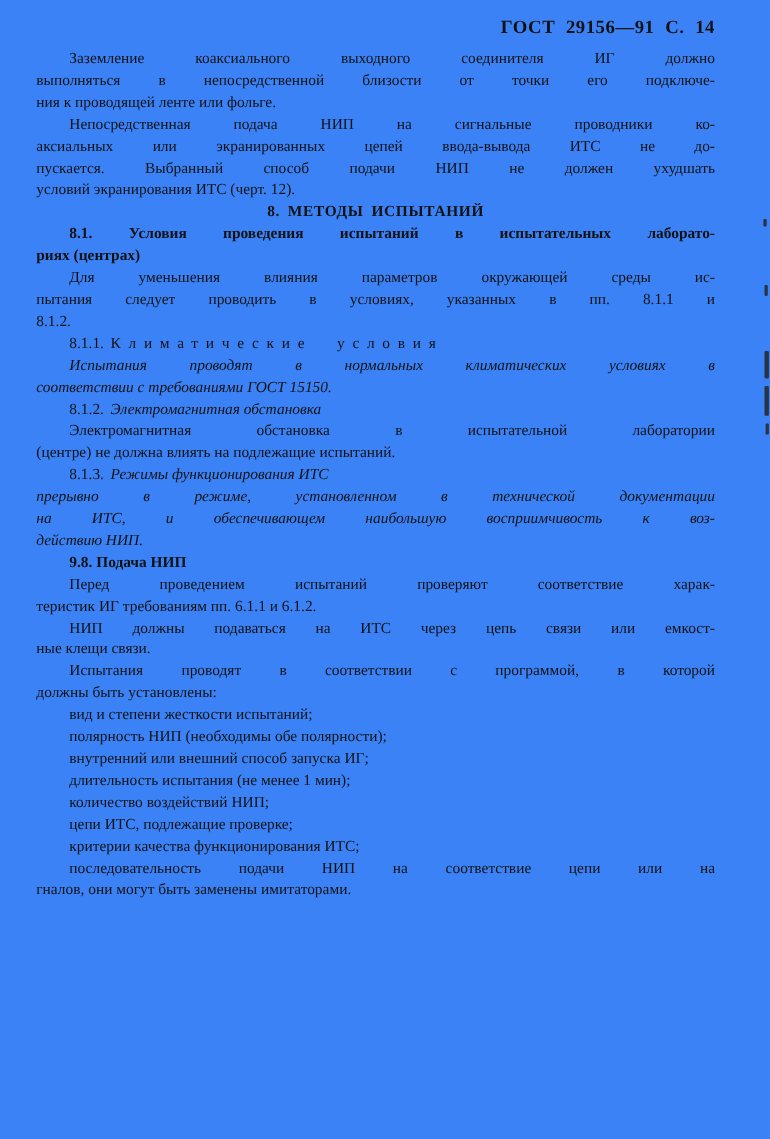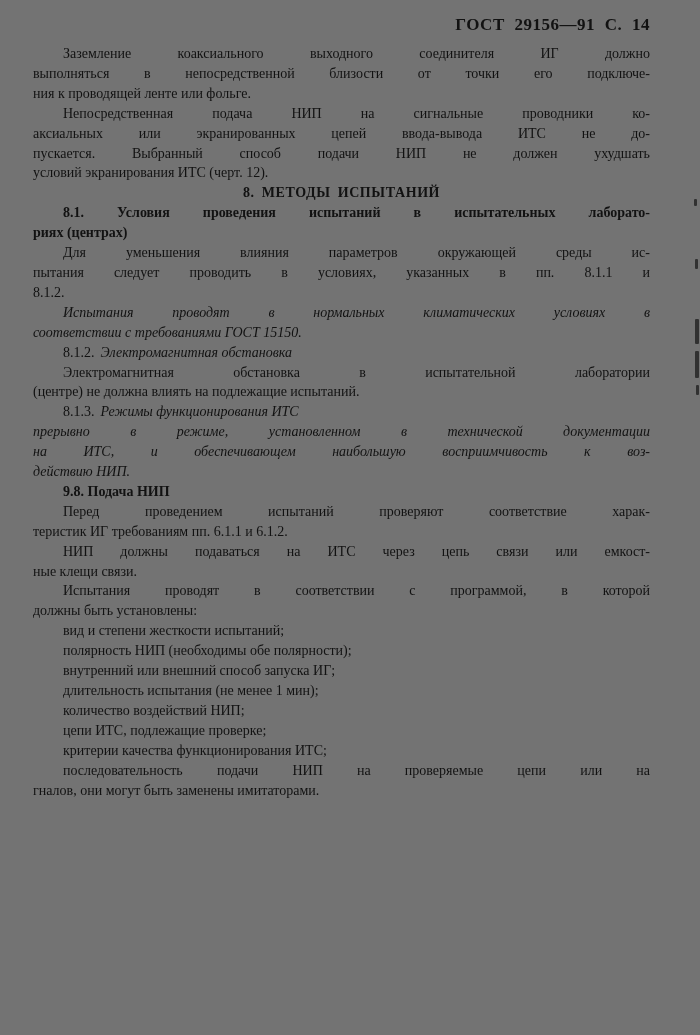--- a/index.html
+++ b/index.html
@@ -1,19 +1,19 @@
 <!DOCTYPE html>
 <html lang="ru"><head>
 <meta charset="utf-8">
 <style>
   html,body{margin:0;padding:0;background:#e8e8e8;}
   .page{
     position:relative;
     width:700px;height:1035px;
-    background:#737373;
+    background:#3b82f6;
     overflow:hidden;
     font-family:"Liberation Serif","DejaVu Serif",serif;
     color:#121212;
   }
   .hdr{
     position:absolute;top:15px;right:50px;
     font-size:17px;font-weight:700;word-spacing:5px;letter-spacing:0.5px;
     white-space:nowrap;
   }
   .body{
@@ -69,20 +69,23 @@
       <span class="ln fi">8.1. Условия проведения испытаний в испытательных лаборато-</span>
       <span class="ln la">риях (центрах)</span>
     </p>
 
     <p class="b">
       <span class="ln fi">Для уменьшения влияния параметров окружающей среды ис-</span>
       <span class="ln">пытания следует проводить в условиях, указанных в пп. 8.1.1 и</span>
       <span class="ln la">8.1.2.</span>
     </p>
 
+    <p class="b">
+      <span class="ln fi la"><span class="hnum">8.1.1.</span><span class="sparse">Климатические условия</span></span>
+    </p>
 
     <p class="b ital">
       <span class="ln fi">Испытания проводят в нормальных климатических условиях в</span>
       <span class="ln la">соответствии с требованиями ГОСТ 15150.</span>
     </p>
 
     <p class="b">
       <span class="ln fi la"><span class="hnum num">8.1.2.</span><span class="ital">Электромагнитная обстановка</span></span>
     </p>
 
@@ -136,21 +139,21 @@
       <span class="ln fi la">количество воздействий НИП;</span>
     </p>
     <p class="b">
       <span class="ln fi la">цепи ИТС, подлежащие проверке;</span>
     </p>
     <p class="b">
       <span class="ln fi la">критерии качества функционирования ИТС;</span>
     </p>
 
     <p class="b">
-      <span class="ln fi">последовательность подачи НИП на проверяемые цепи или на</span>
+      <span class="ln fi">последовательность подачи НИП на соответствие цепи или на</span>
     </p>
 
     <p class="b">
       <span class="ln la">гналов, они могут быть заменены имитаторами.</span>
     </p>
 
   </div>
 
   <div class="mark m1"></div>
   <div class="mark m2"></div>

